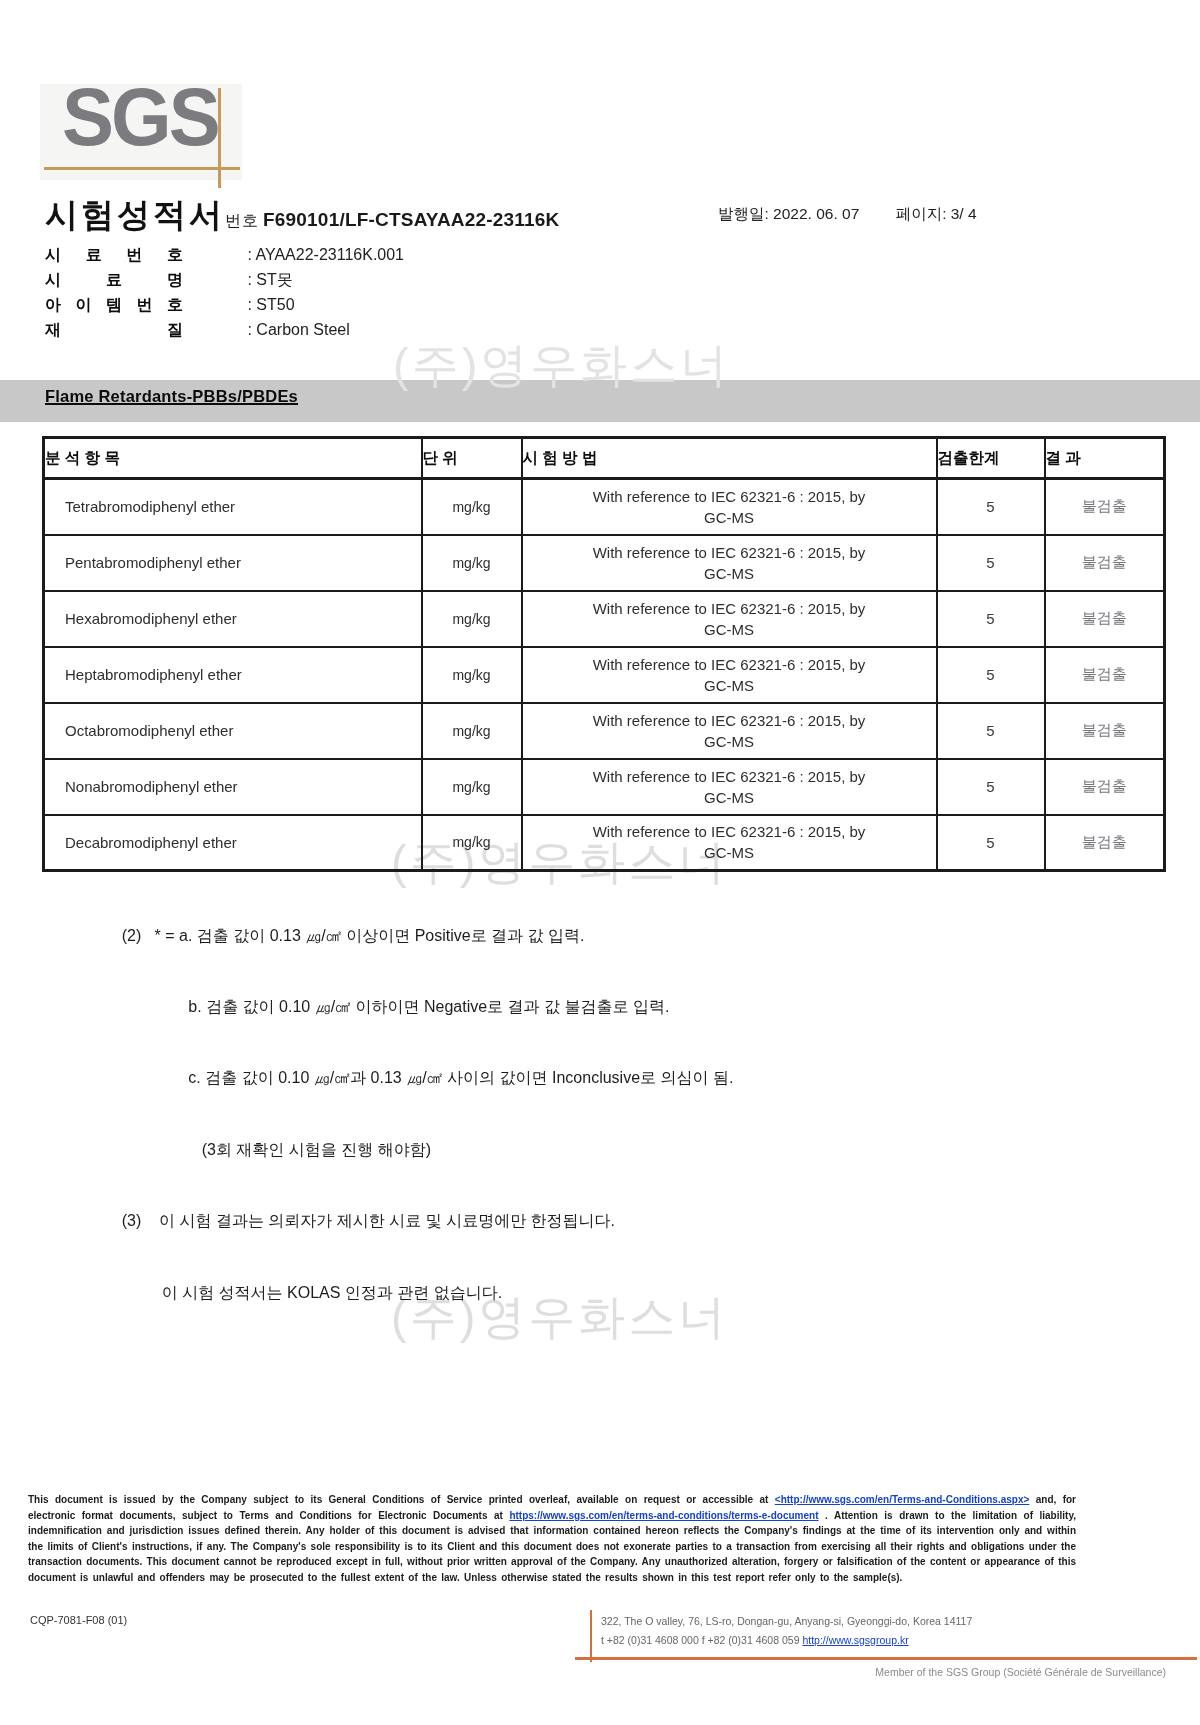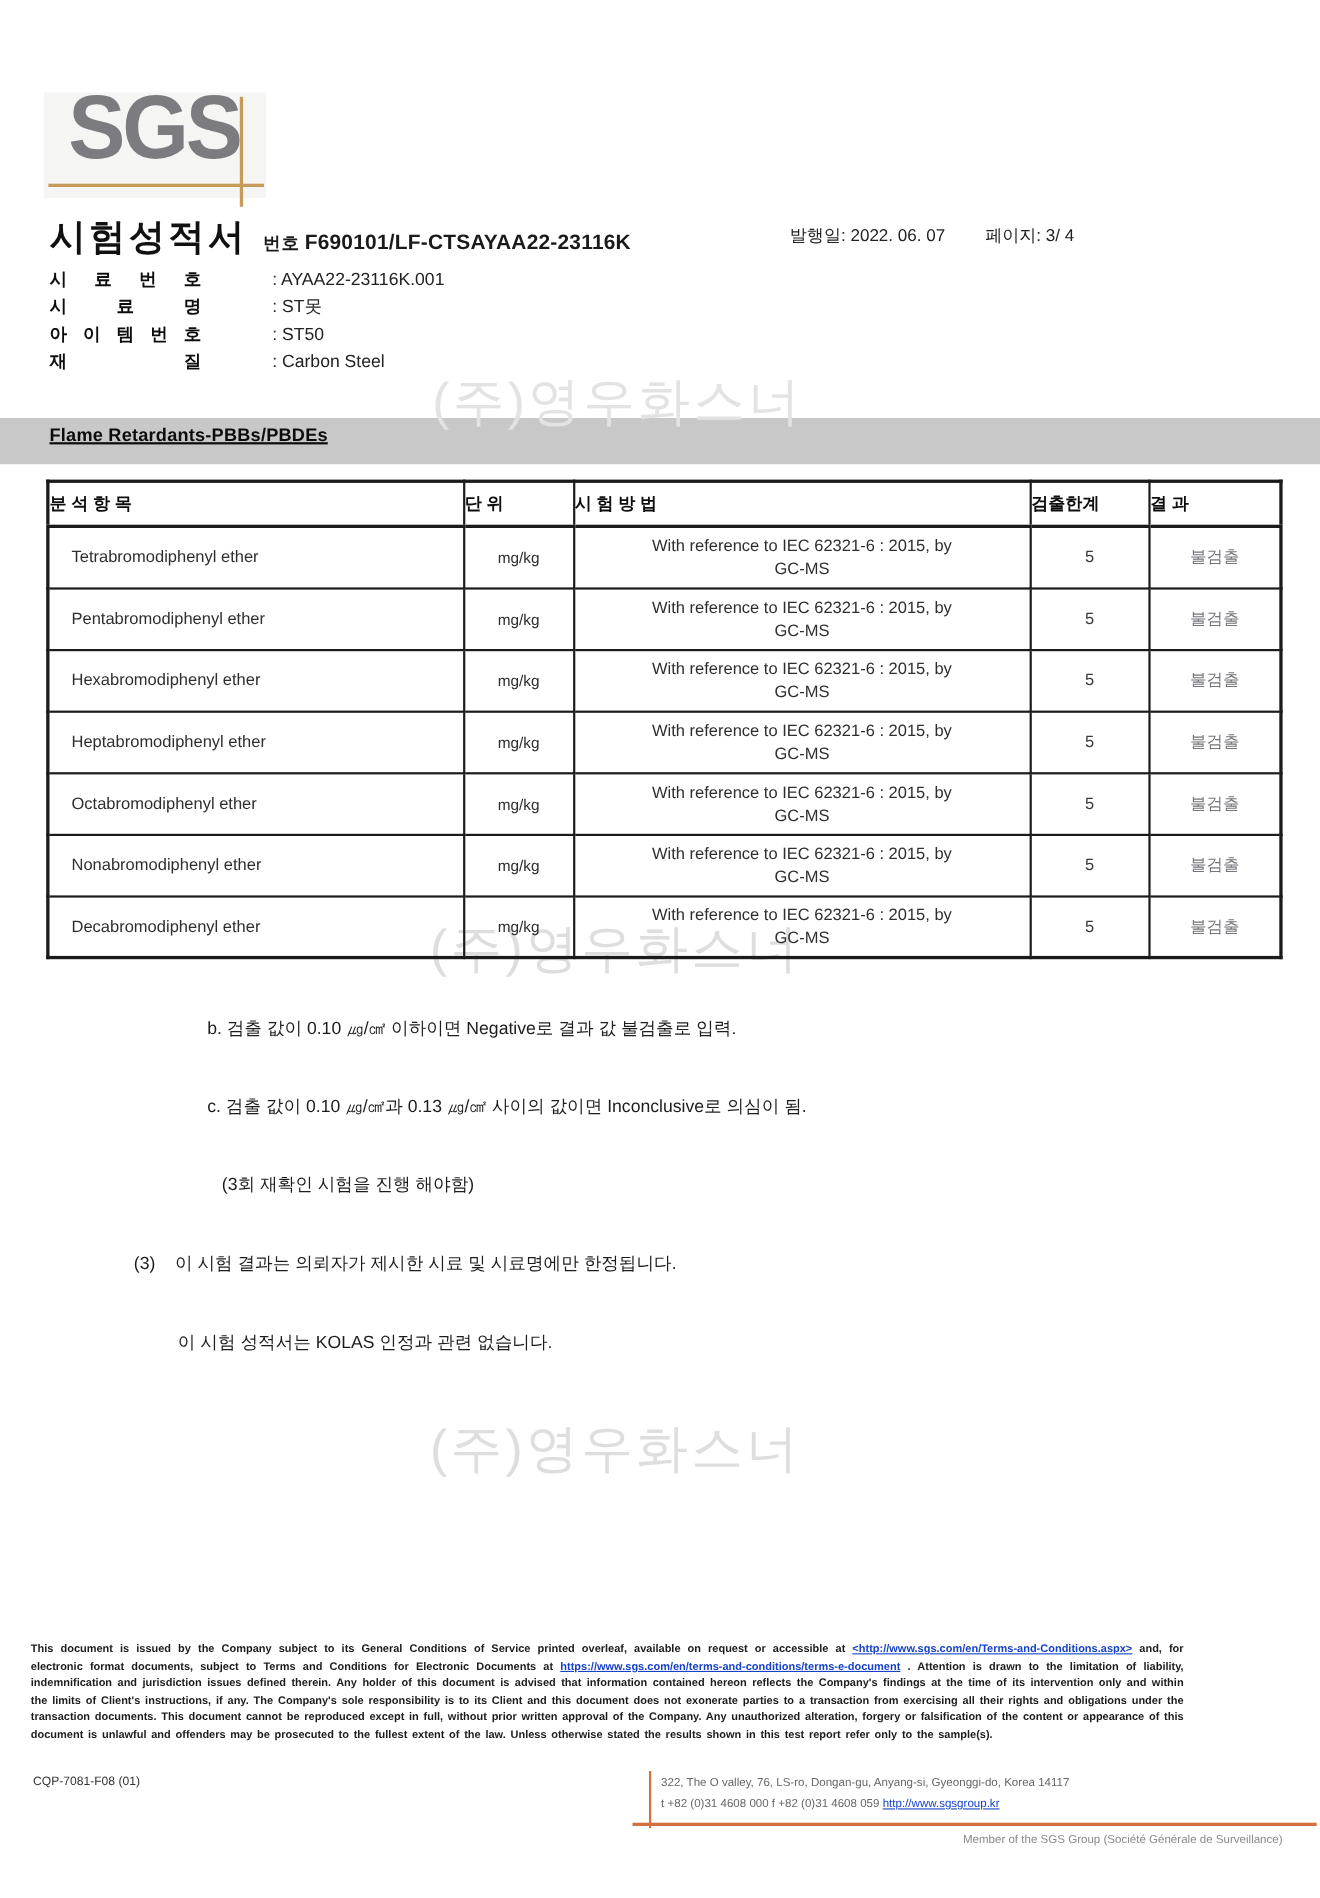--- a/index.html
+++ b/index.html
@@ -9,21 +9,21 @@
   
   .logo-block{position:absolute;left:40px;top:84px;width:202px;height:96px;background:#f5f5f3;}
   .logo-text{position:absolute;left:22px;top:-14px;font-size:82px;font-weight:bold;color:#7b7b80;
              letter-spacing:-3px;transform:scaleX(.95);transform-origin:left;}
   .logo-vline{position:absolute;left:178px;top:4px;width:3px;height:100px;background:#c69a58;}
   .logo-hline{position:absolute;left:4px;top:83px;width:196px;height:3px;background:#c69a58;}
 
   
   .title-row{position:absolute;left:45px;top:193px;display:flex;align-items:baseline;}
   .doc-title{font-size:33px;font-weight:bold;letter-spacing:3px;color:#111;}
-  .report-no-label{font-size:16px;font-weight:bold;margin-left:14px;letter-spacing:1px;}
+  .report-no-label{font-size:16px;font-weight:normal;letter-spacing:1px;}
   .report-no{font-size:19px;font-weight:bold;margin-left:4px;letter-spacing:.2px;}
   .issue-row{position:absolute;left:718px;top:204px;font-size:15.5px;color:#222;}
   .page-label{margin-left:32px;}
 
   
   .info-block{position:absolute;left:45px;top:242px;}
   .info-row{height:25px;line-height:25px;}
   .info-label{display:inline-block;width:138px;font-size:16px;font-weight:bold;color:#0d0d0d;
               text-align:justify;text-align-last:justify;vertical-align:top;}
   .info-value{display:inline-block;margin-left:60px;font-size:16px;color:#222;vertical-align:top;}
@@ -206,20 +206,21 @@
             <span>With reference to IEC 62321-6 : 2015, by</span>
             <span>GC-MS</span>
           </td>
         <td class="c-limit">5</td>
         <td class="c-result">불검출</td>
       </tr>
     </tbody>
   </table>
 
   <div class="notes">
+    <div>               (2)   * = a. 검출 값이 0.13 ㎍/㎠ 이상이면 Positive로 결과 값 입력.</div>
     <div>                              b. 검출 값이 0.10 ㎍/㎠ 이하이면 Negative로 결과 값 불검출로 입력.</div>
     <div>                              c. 검출 값이 0.10 ㎍/㎠과 0.13 ㎍/㎠ 사이의 값이면 Inconclusive로 의심이 됨.</div>
     <div>                                 (3회 재확인 시험을 진행 해야함)</div>
     <div>               (3)    이 시험 결과는 의뢰자가 제시한 시료 및 시료명에만 한정됩니다.</div>
     <div>                        이 시험 성적서는 KOLAS 인정과 관련 없습니다.</div>
   </div>
 
   <div class="legal"><span>This document is issued by the Company subject to its General Conditions of Service printed overleaf, available on request or accessible at </span><a href="#">&lt;http://www.sgs.com/en/Terms-and-Conditions.aspx&gt;</a><span> and, for electronic format documents, subject to Terms and Conditions for Electronic Documents at </span><a href="#">https://www.sgs.com/en/terms-and-conditions/terms-e-document</a><span> . Attention is drawn to the limitation of liability, indemnification and jurisdiction issues defined therein. Any holder of this document is advised that information contained hereon reflects the Company's findings at the time of its intervention only and within the limits of Client's instructions, if any. The Company's sole responsibility is to its Client and this document does not exonerate parties to a transaction from exercising all their rights and obligations under the transaction documents. This document cannot be reproduced except in full, without prior written approval of the Company. Any unauthorized alteration, forgery or falsification of the content or appearance of this document is unlawful and offenders may be prosecuted to the fullest extent of the law.  Unless otherwise stated the results shown in this test report refer only to the sample(s).</span></div>
 
   <div class="doc-code">CQP-7081-F08 (01)</div>

